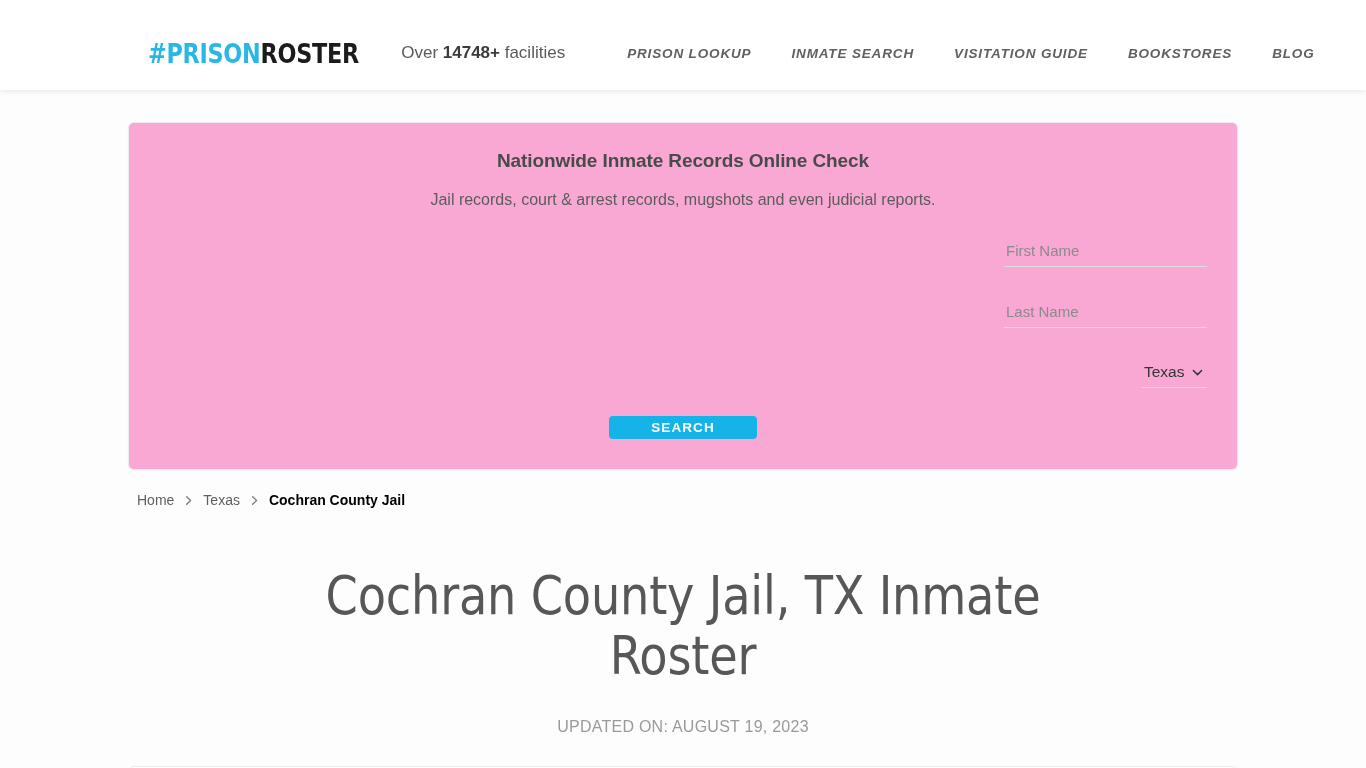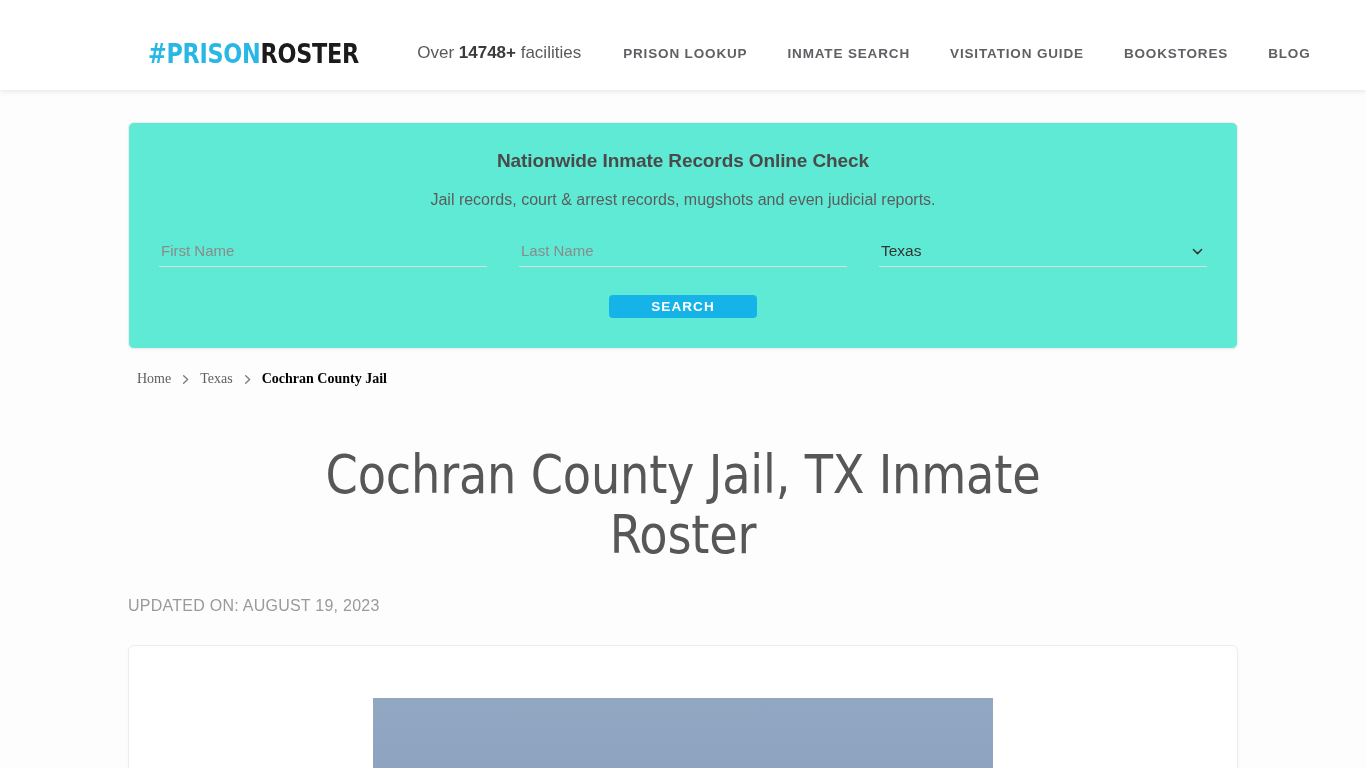--- a/index.html
+++ b/index.html
@@ -37,32 +37,33 @@
     line-height: 1;
     white-space: nowrap;
     transform: scaleX(0.92);
     transform-origin: left center;
     cursor: pointer;
   }
   .logo .hash { color: #29b8e5; }
   .logo .roster { color: #1b1b1b; }
 
   .facilities {
-    margin-left: 40px;
+    margin-left: 24px;
     font-size: 17px;
     color: #5a5a5a;
     white-space: nowrap;
   }
   .facilities b { color: #3b3b3b; font-weight: bold; }
 
   .main-nav {
-    margin-left: 42px;
+    margin-left: 62px;
     display: flex;
     align-items: flex-end;
     gap: 40px;
+    font-style: italic;
   }
   .main-nav a {
     font-size: 13.5px;
     letter-spacing: 0.85px;
     font-weight: bold;
     color: #5f6063;
     text-decoration: none;
     text-transform: uppercase;
     white-space: nowrap;
     cursor: pointer;
@@ -70,21 +71,21 @@
 
   
   .wrap {
     width: 1110px;
     margin: 0 auto;
   }
 
   
   .search-card {
     margin-top: 32px;
-    background: #5eead4;
+    background: #f9a8d4;
     border: 1px solid #ededed;
     border-radius: 6px;
     box-shadow: 0 1px 3px rgba(0,0,0,0.035);
     padding: 27px 30px 30px;
     text-align: center;
   }
   .search-title {
     font-size: 19px;
     font-weight: bold;
     color: #4a4a4a;
@@ -95,20 +96,21 @@
     font-size: 16px;
     color: #5c5c5c;
     font-weight: normal;
   }
 
   .search-fields {
     margin-top: 29px;
     display: flex;
     gap: 32px;
     align-items: flex-end;
+    flex-direction: column;
   }
   .field { flex: 1 1 0; position: relative; }
 
   .field input {
     width: 100%;
     border: none;
     border-bottom: 1px solid #dcdcdc;
     background: transparent;
     font-family: "Liberation Sans", sans-serif;
     font-size: 15px;
@@ -160,21 +162,20 @@
   }
 
   
   .breadcrumb {
     display: flex;
     align-items: center;
     margin-top: 22px;
     padding-left: 9px;
     font-size: 14px;
     gap: 9px;
-    font-family: Liberation Serif, serif;
   }
   .breadcrumb a {
     color: #5f5f5f;
     text-decoration: none;
     cursor: pointer;
   }
   .breadcrumb .sep {
     color: #7b7b7b;
     display: inline-flex;
     align-items: center;
@@ -193,21 +194,21 @@
     line-height: 1.14;
     font-weight: normal;
     color: #575757;
     letter-spacing: -0.2px;
     padding: 0 140px;
     transform: scaleX(0.97);
   }
 
   .updated {
     margin-top: 31px;
-    text-align: left;
+    text-align: center;
     font-size: 16px;
     letter-spacing: 0.25px;
     color: #9a9a9a;
     text-transform: uppercase;
   }
 
   
   .content-card {
     margin-top: 30px;
     background: #ffffff;

